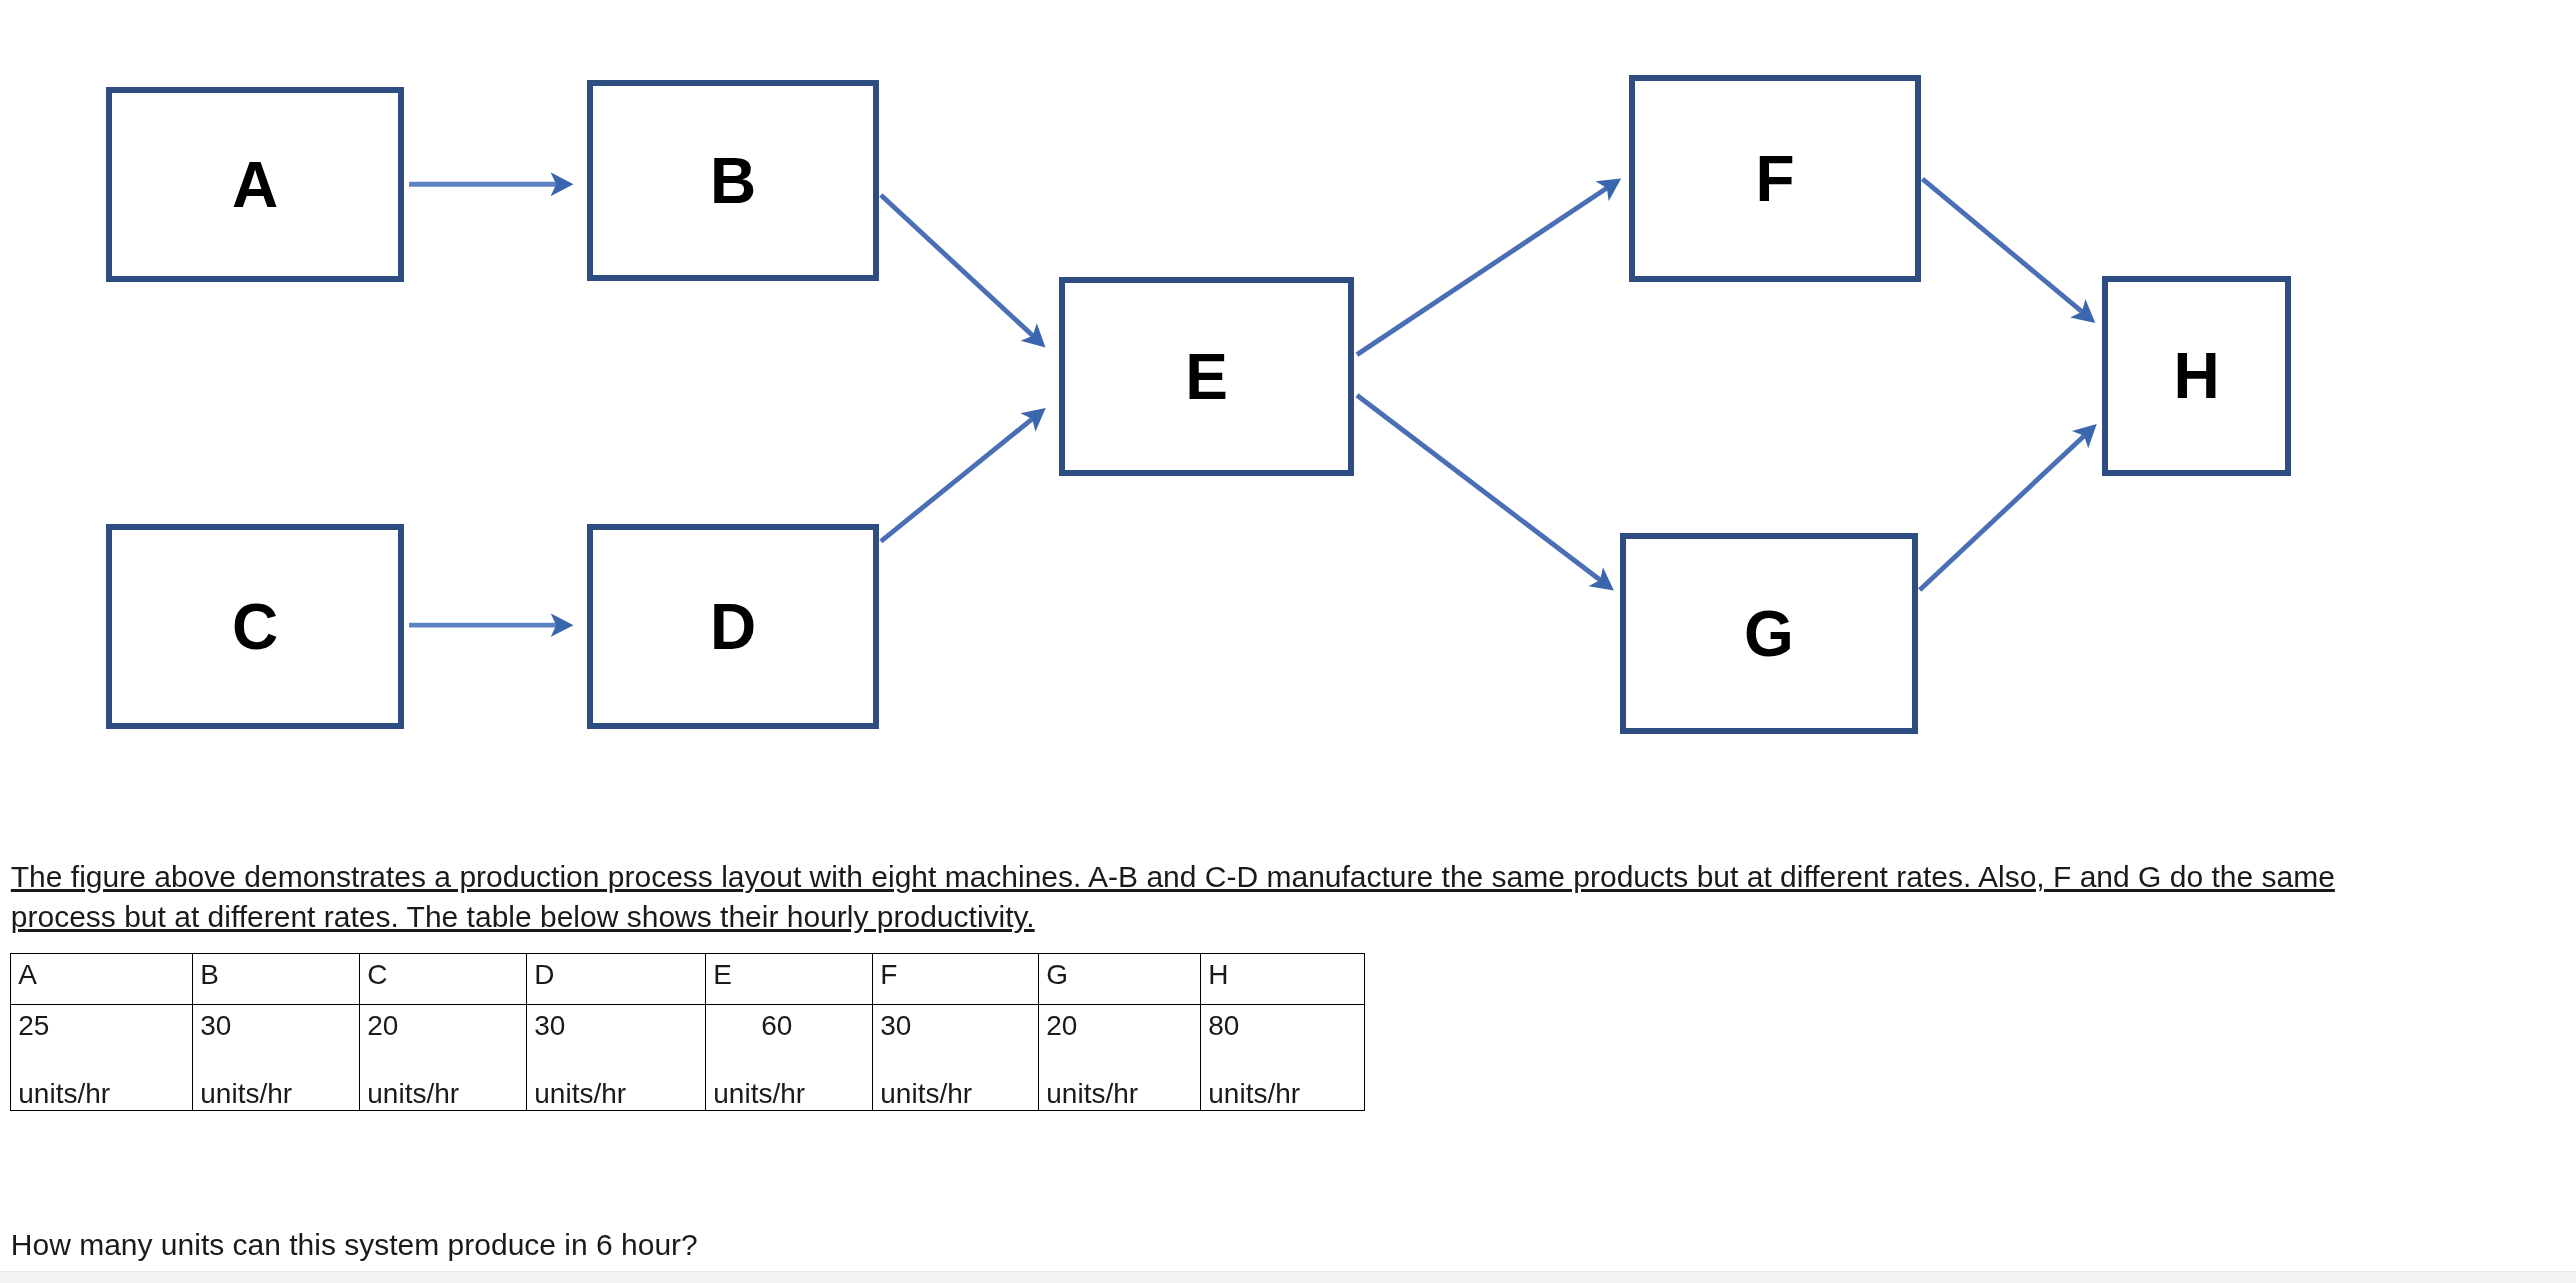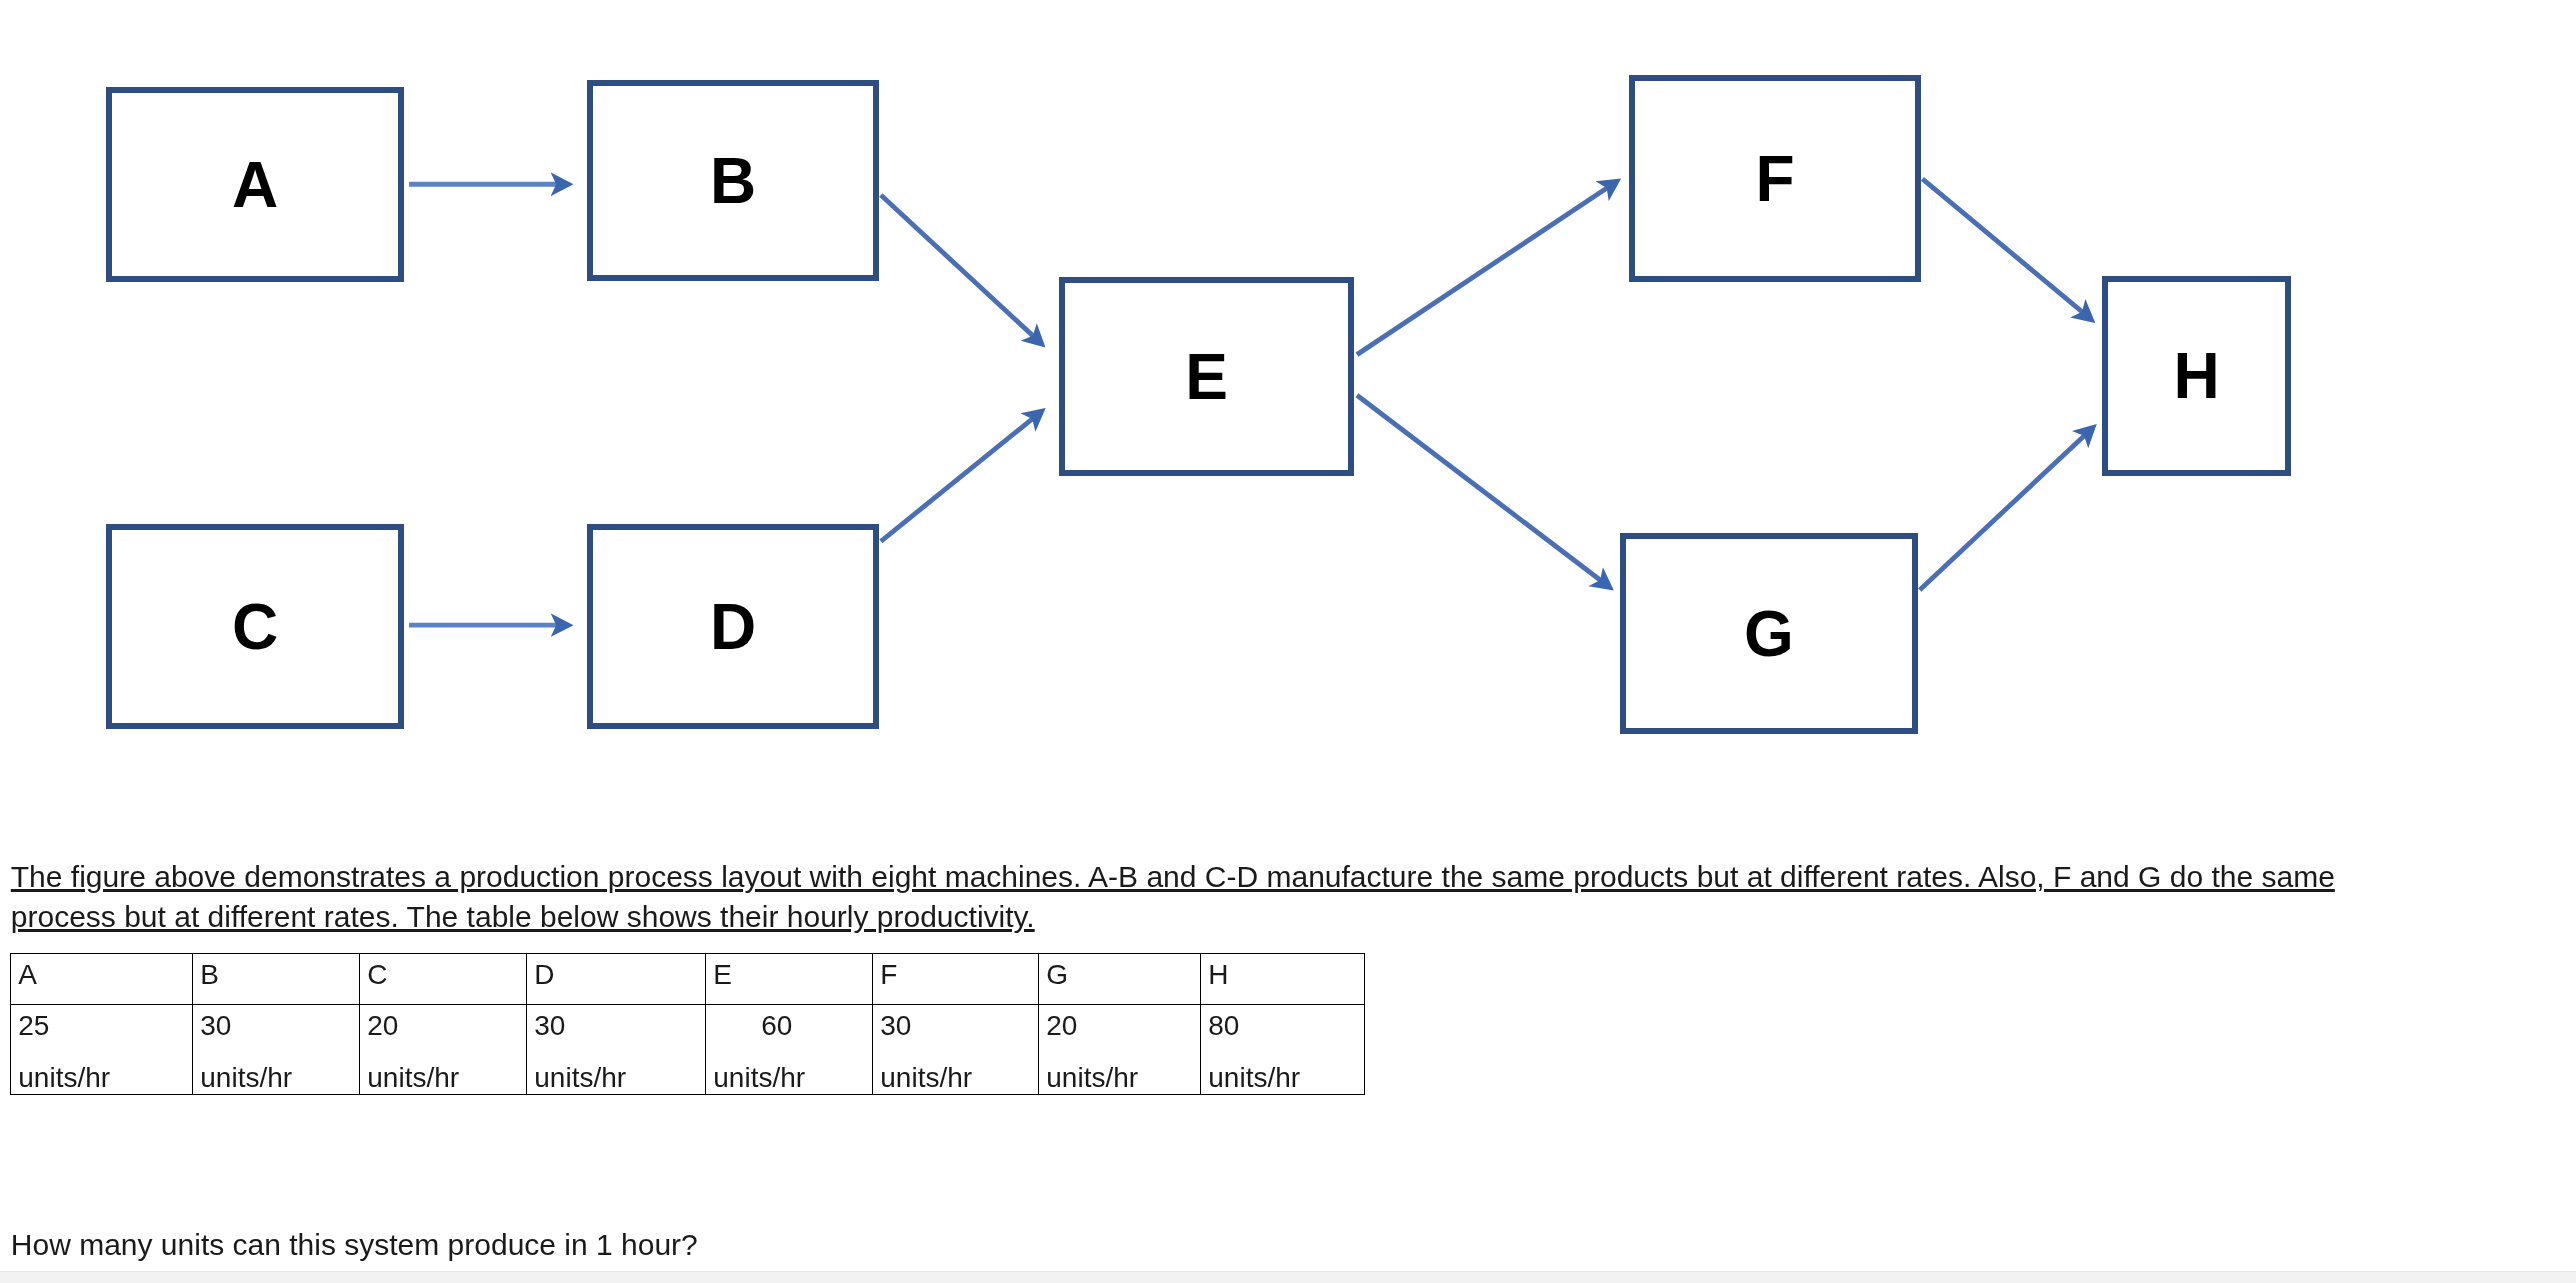--- a/index.html
+++ b/index.html
@@ -67,21 +67,21 @@
   #rate-table td {
     border: 1.6px solid #000000;
     font-size: 28px;
     color: #1a1a1a;
     vertical-align: top;
     padding: 5.4px 6.5px 0 7.6px;
   }
   #rate-table .hdr-cell { height: 51px; }
   #rate-table .val-cell { height: 75px; }
   #rate-table .val-cell .num { display: block; }
-  #rate-table .val-cell .unit { display: block; margin-top: 20px; }
+  #rate-table .val-cell .unit { display: block; margin-top: 36px; }
   #rate-table td.col-a { width: 182px; }
   #rate-table td.col-b { width: 167px; }
   #rate-table td.col-c { width: 167px; }
   #rate-table td.col-d { width: 179px; }
   #rate-table td.col-e { width: 167px; }
   #rate-table td.col-f { width: 166px; }
   #rate-table td.col-g { width: 162px; }
   #rate-table td.col-h { width: 164px; }
   #rate-table td.center-num .num { text-align: center; padding-right: 25px; }
 
@@ -214,16 +214,16 @@
         <span class="unit">units/hr</span>
       </td>
       <td class="val-cell col-h">
         <span class="num">80</span>
         <span class="unit">units/hr</span>
       </td>
     </tr>
   </tbody>
 </table>
 
-<p id="question">How many units can this system produce in 1 hour?</p>
+<p id="question">How many units can this system produce in 6 hour?</p>
 
 <div id="footer-strip"></div>
 
 
 </body></html>

